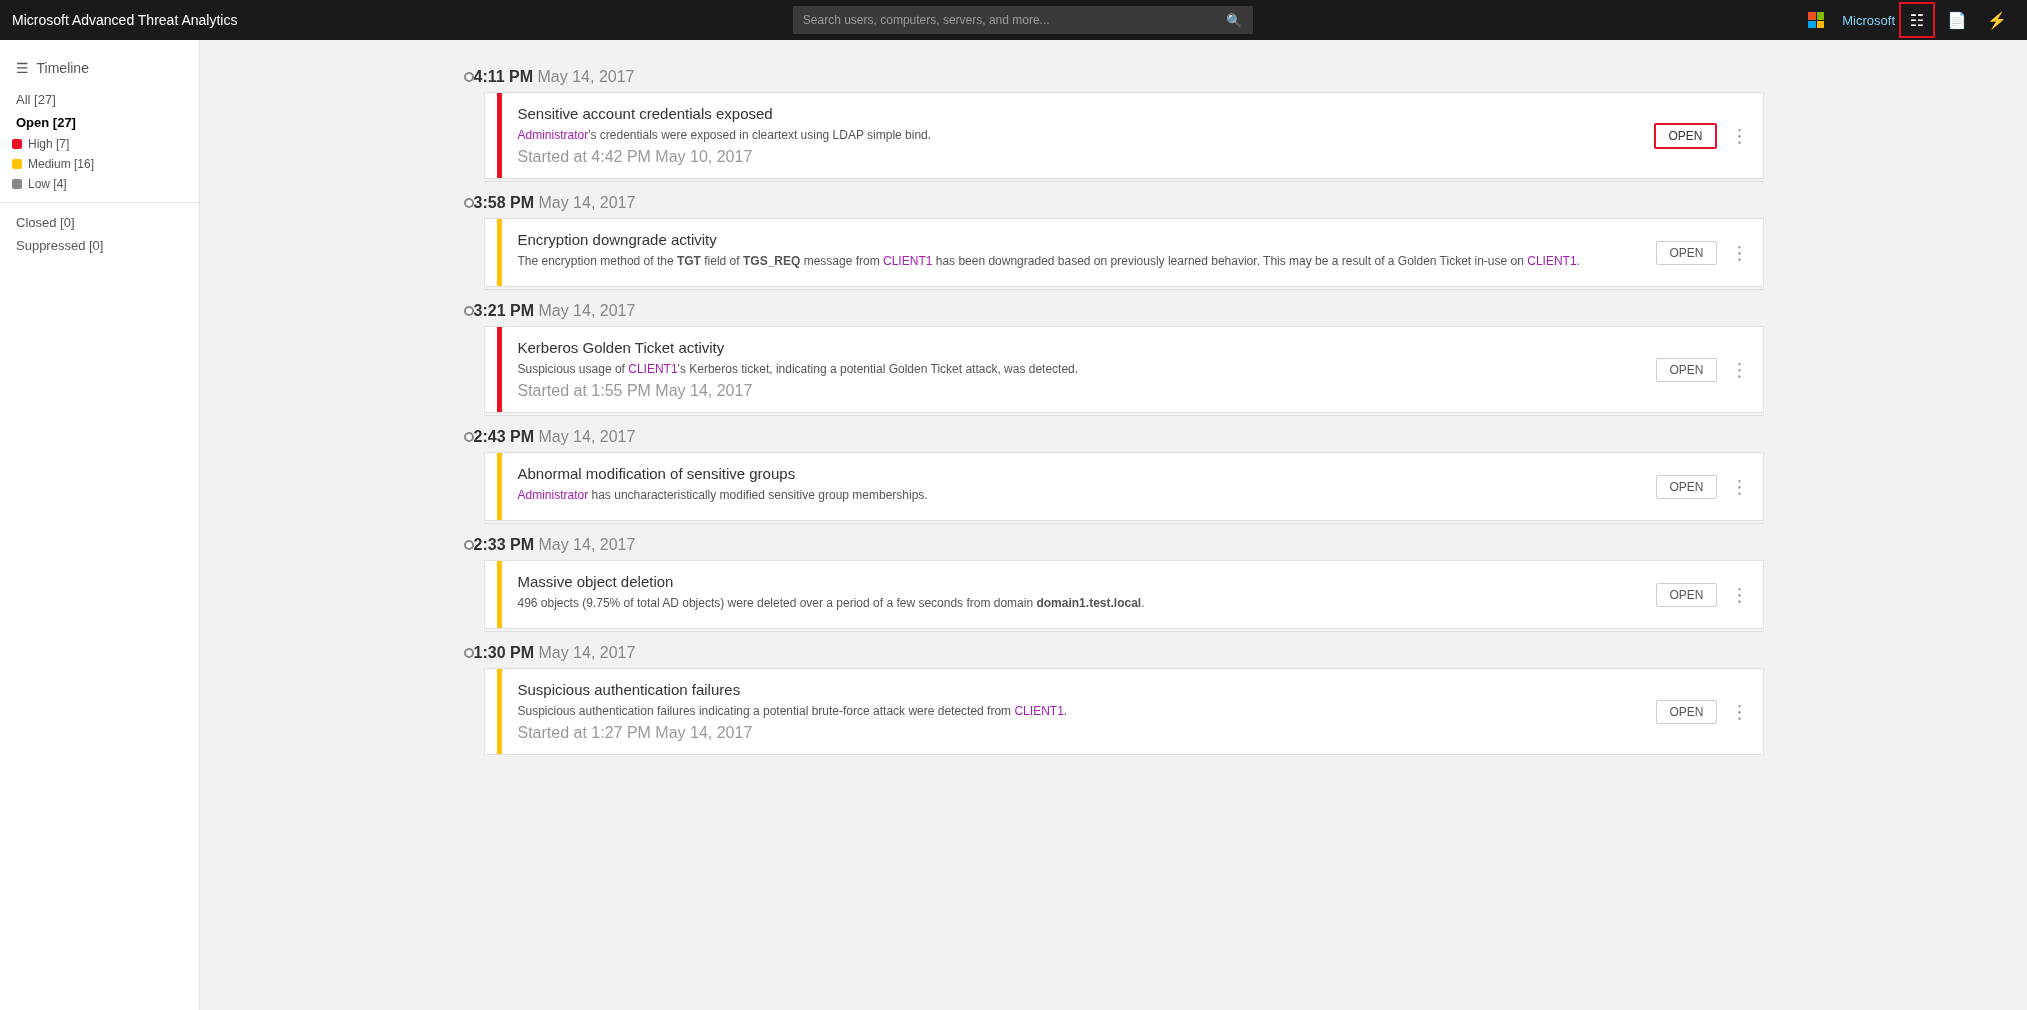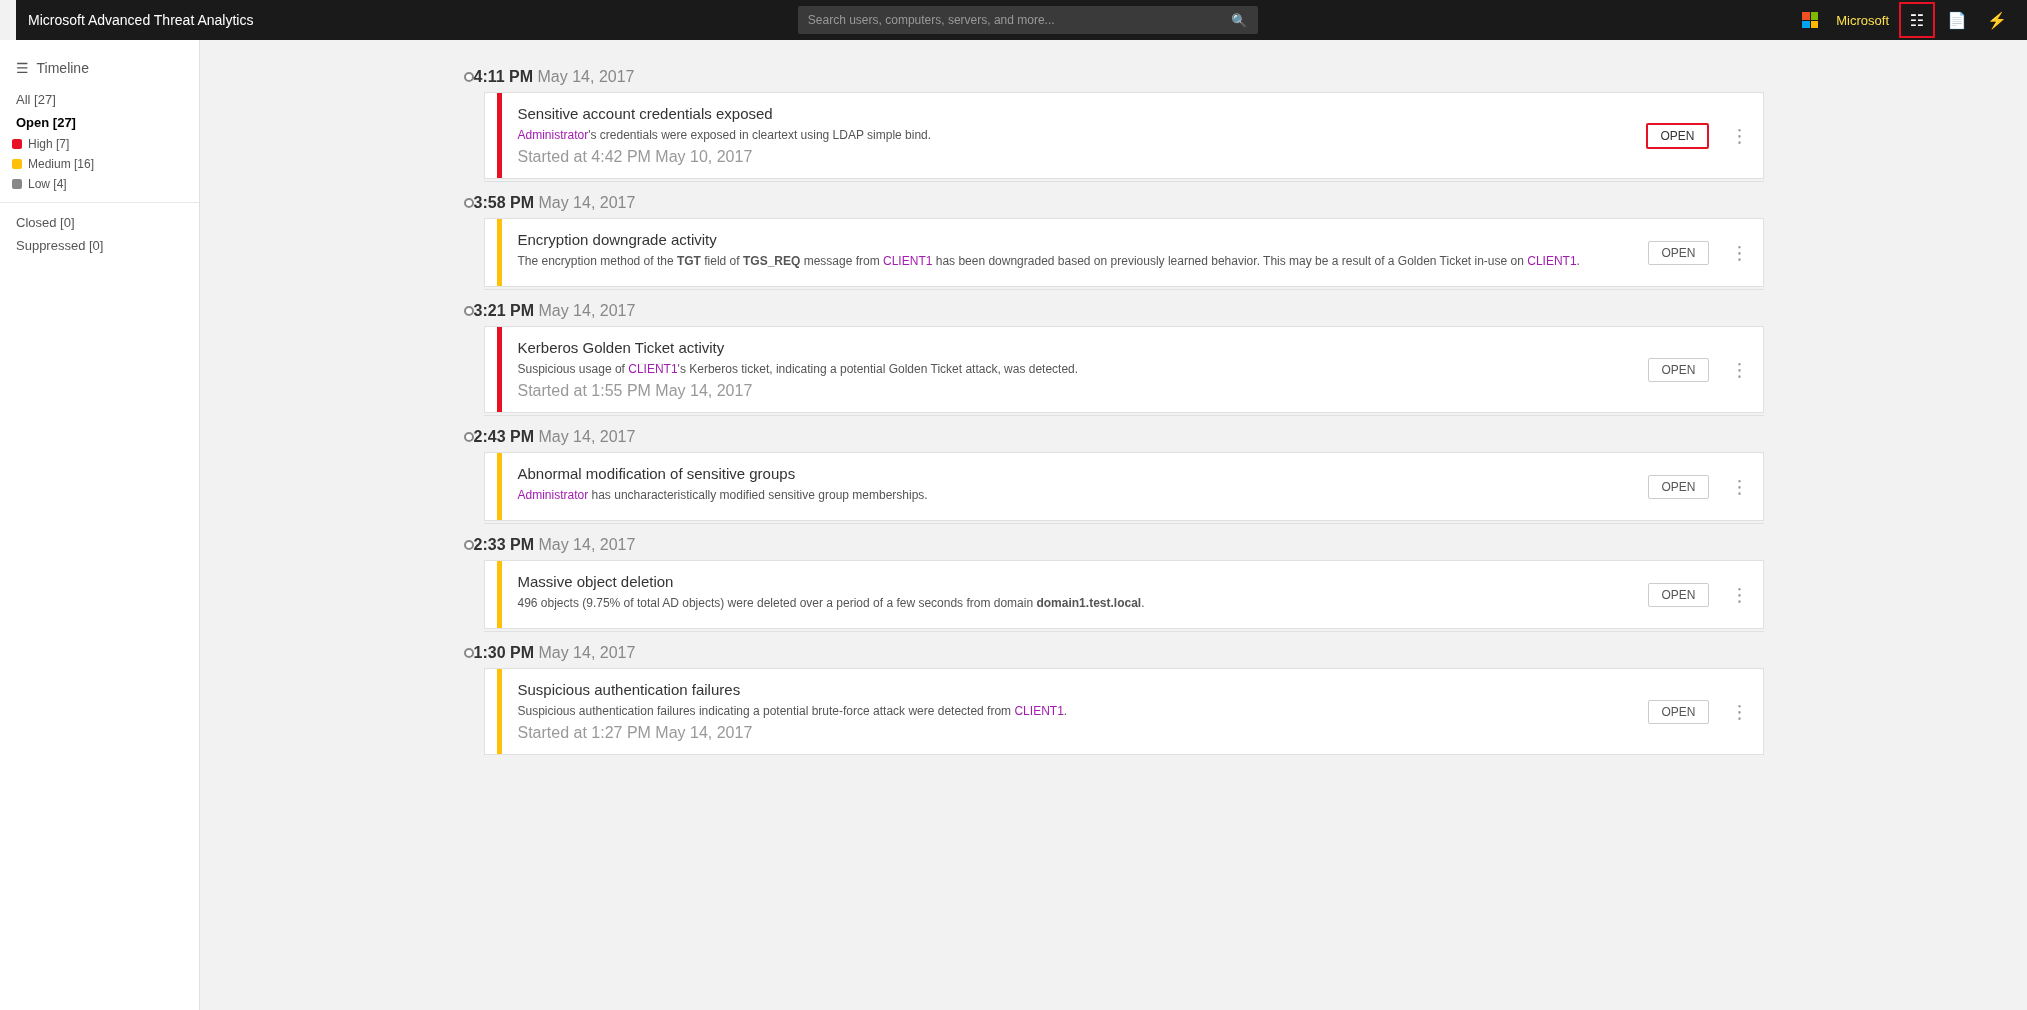--- a/index.html
+++ b/index.html
@@ -7,21 +7,21 @@
 
     
     .topbar {
       background: #1a1a1a;
       height: 40px;
       display: flex;
       align-items: center;
       padding: 0 12px;
       color: #fff;
       position: fixed;
-      top: 0; left: 16px; right: 0;
+      top: 0; left: 0; right: 0;
       z-index: 100;
     }
     .topbar-title {
       font-size: 14px;
       font-weight: 400;
       color: #fff;
       flex: 0 0 auto;
     }
     .topbar-search {
       flex: 1;
@@ -50,23 +50,22 @@
     .search-icon { color: #aaa; font-size: 13px; }
     .topbar-right {
       display: flex;
       align-items: center;
       gap: 4px;
     }
     .ms-logo {
       display: flex;
       align-items: center;
       gap: 18px;
-      color: #fde047;
+      color: #7dd3fc;
       font-size: 13px;
-      margin-right: 6px;
     }
     .ms-logo-grid {
       display: grid;
       grid-template-columns: 1fr 1fr;
       gap: 1px;
       width: 16px;
       height: 16px;
     }
     .ms-logo-grid span:nth-child(1) { background: #f25022; }
     .ms-logo-grid span:nth-child(2) { background: #7fba00; }
@@ -214,21 +213,21 @@
     }
     .event-started {
       font-size: 16px;
       color: #999;
       margin-top: 4px;
     }
     .event-actions {
       display: flex;
       align-items: center;
       padding: 12px 8px;
-      gap: 16px;
+      gap: 8px;
       flex-shrink: 0;
     }
     .btn-open {
       border: 1px solid #ccc;
       background: #fff;
       color: #555;
       padding: 4px 12px;
       font-size: 12px;
       cursor: pointer;
       border-radius: 2px;

